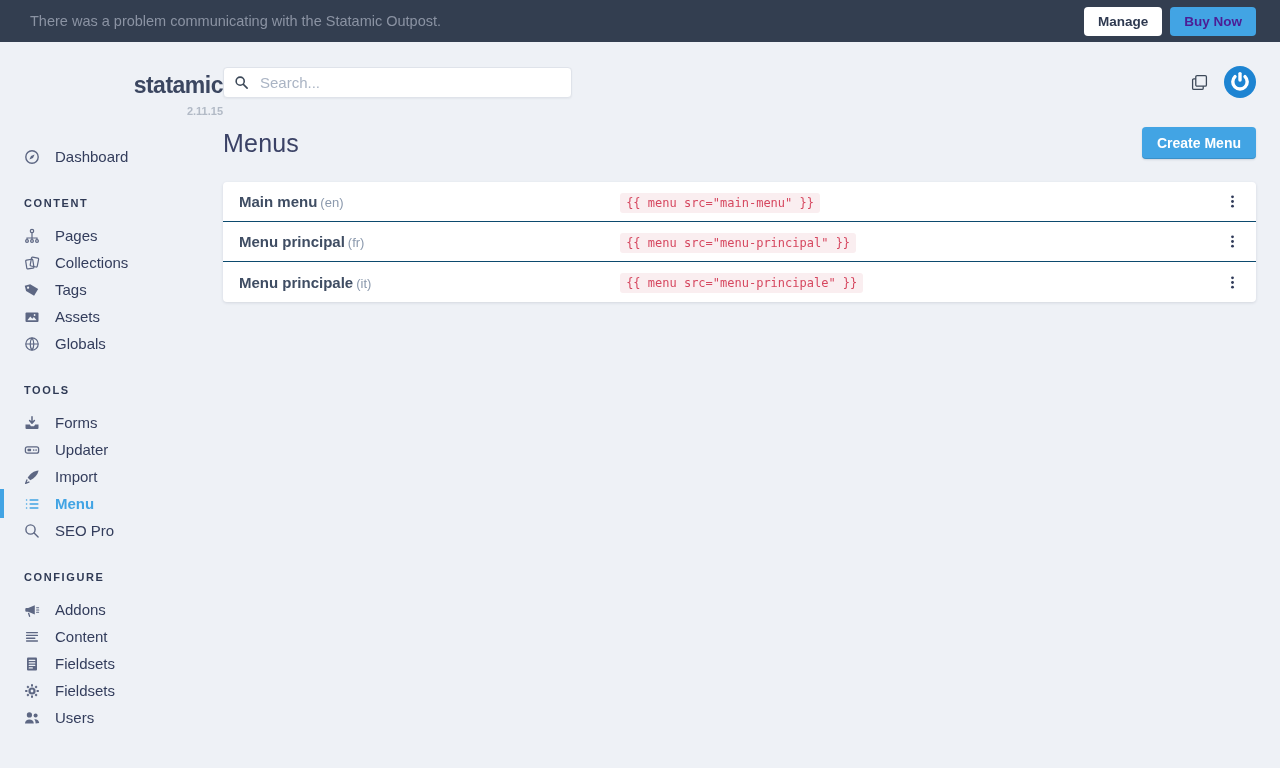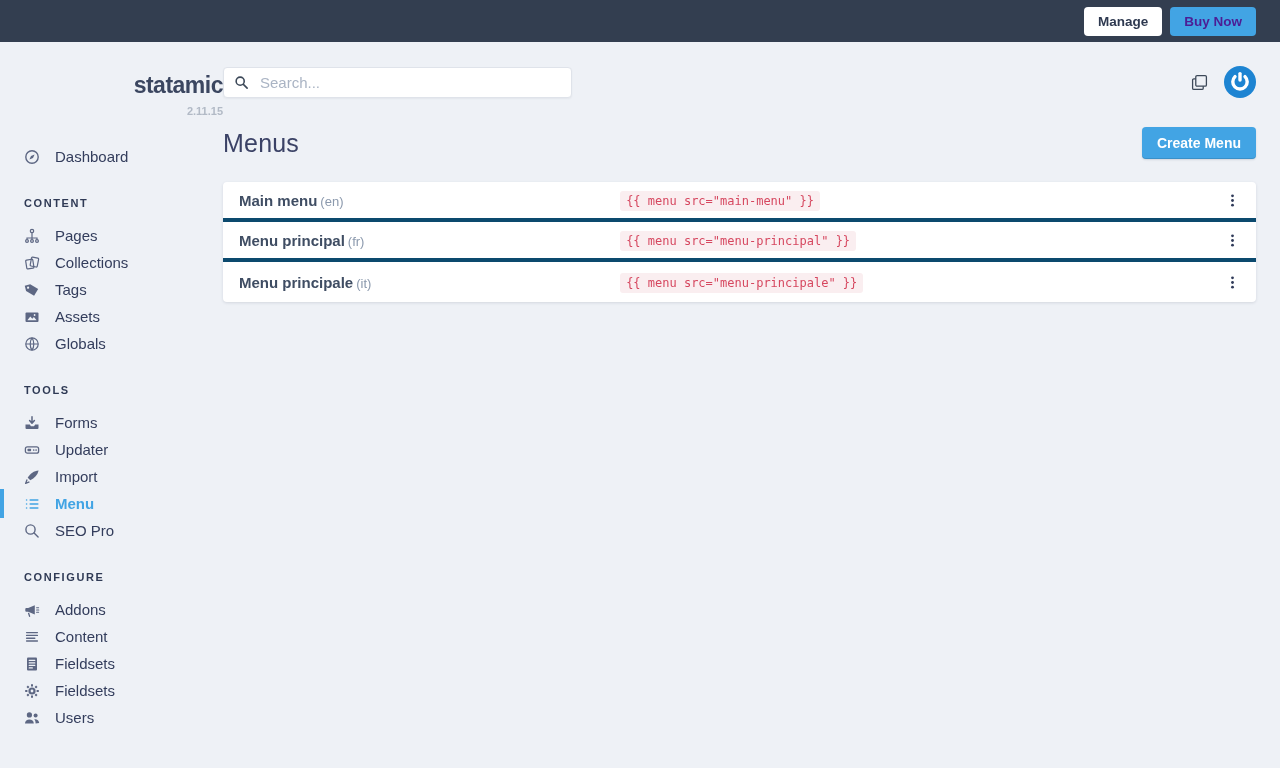--- a/index.html
+++ b/index.html
@@ -89,38 +89,39 @@
 
   
   .card {
     background: #ffffff; border-radius: 4px;
     box-shadow: 0 1px 3px rgba(48,60,84,0.14);
     overflow: hidden;
   }
   .menu-row {
     display: flex; align-items: center;
     height: 40px; padding: 0 14px 0 16px;
-    border-bottom: 4px solid #0c4a6e;
+    border-bottom: 1px solid #0c4a6e;
   }
   .menu-row:last-child { border-bottom: none; }
   .row-title { flex: 0 0 38%; font-size: 15px; font-weight: 600; color: #3f4d63; cursor: pointer; }
   .row-locale { color: #8b99ad; font-weight: 400; font-size: 13px; margin-left: 3px; }
   .row-tagcell { flex: 1; }
   .tag-badge {
     font-family: "DejaVu Sans Mono", "Liberation Mono", monospace;
     font-size: 12px; color: #d6475f; background: #faeef0;
     padding: 3px 6px; border-radius: 3px; white-space: nowrap;
   }
   .kebab-btn { margin-left: auto; background: none; padding: 4px 2px; display: flex; }
   .kebab-btn svg { width: 15px; height: 17px; }
 </style>
 </head>
 <body>
 
 <div class="banner">
+  <span class="banner-msg">There was a problem communicating with the Statamic Outpost.</span>
   <span class="banner-spacer"></span>
   <button class="btn-manage">Manage</button>
   <button class="btn-buy">Buy Now</button>
 </div>
 
 <div class="app">
 
   <nav class="sidebar">
     <div class="logo-row">
       <span class="logo-text">statamic</span>

